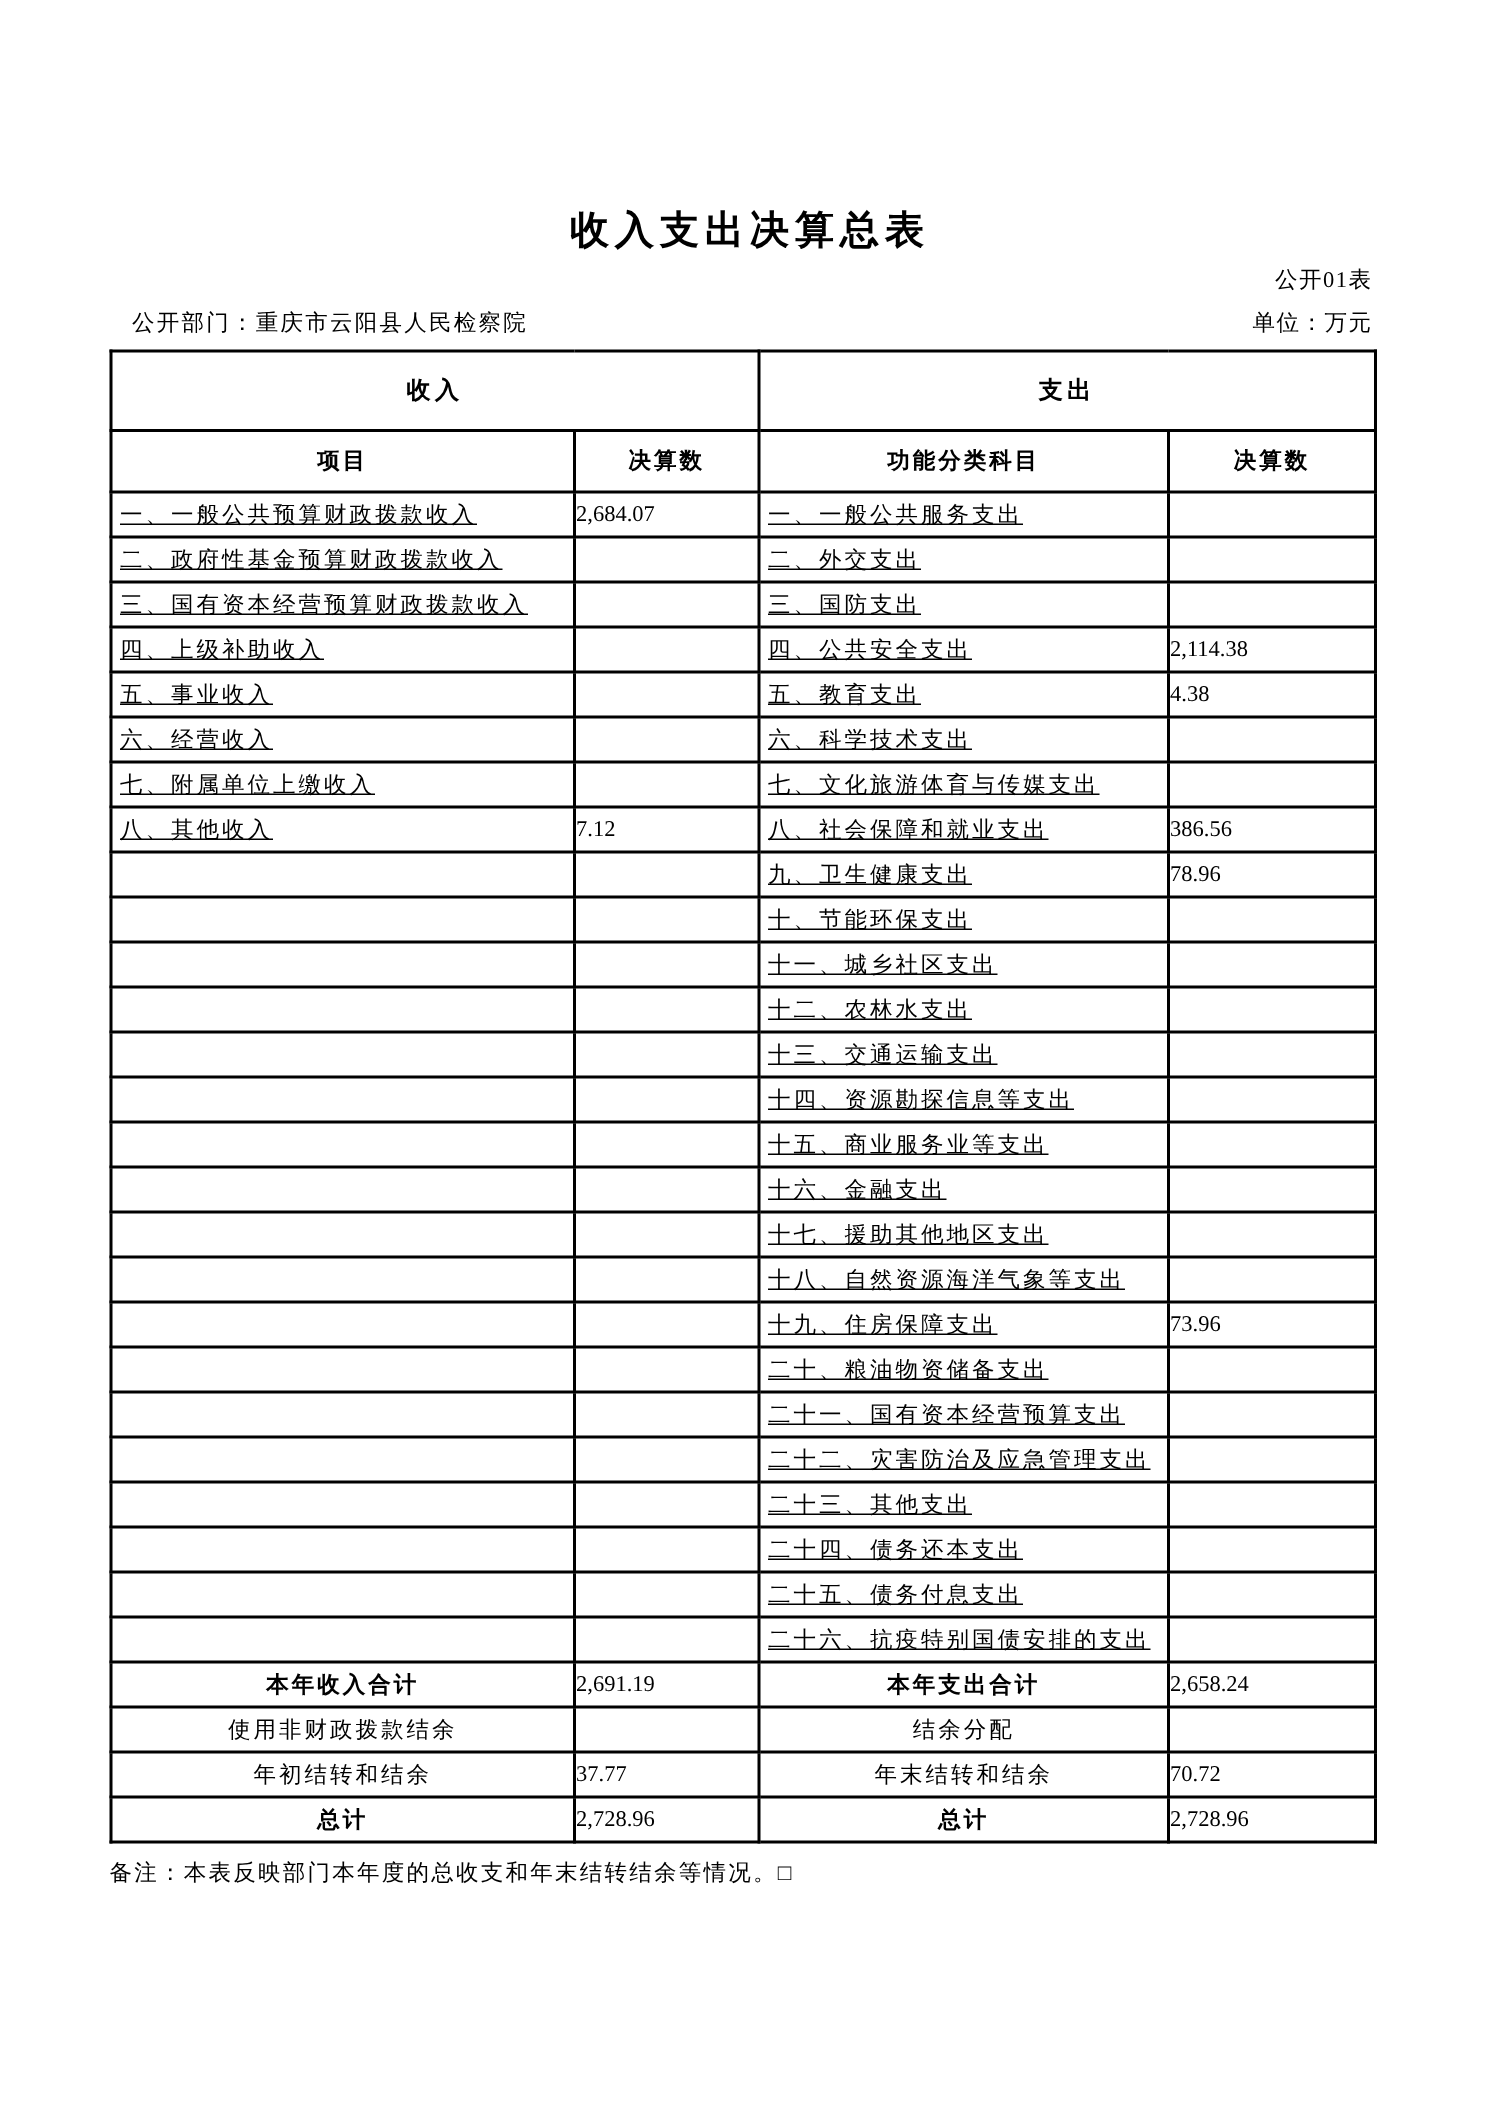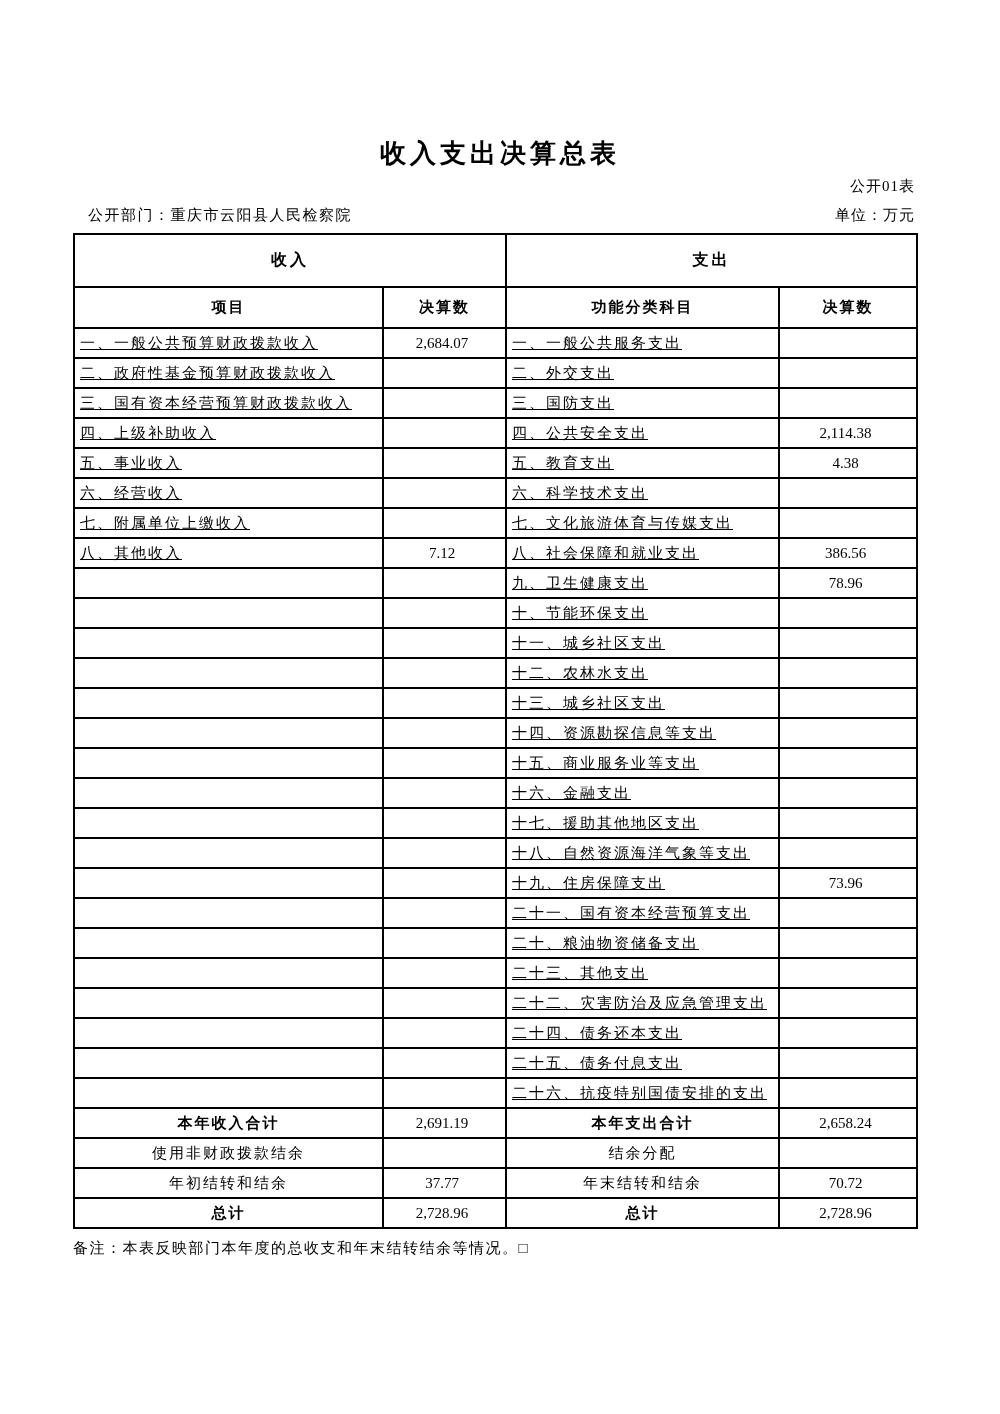--- a/index.html
+++ b/index.html
@@ -75,21 +75,21 @@
   }
   tr.data-row { height: 30px; }
   tr.summary-row { height: 30px; }
   td.item-cell {
     text-align: left;
     padding-left: 5px;
     letter-spacing: 2px;
     text-decoration: underline;
   }
   td.amount-cell {
-    text-align: center;
+    text-align: left;
     padding-right: 5px;
     letter-spacing: 0;
   }
   td.label-cell {
     text-align: center;
     letter-spacing: 2px;
   }
   tr.total td.label-cell { font-weight: bold; margin-left: 12px; }
   .note {
     position: absolute;
@@ -200,21 +200,21 @@
         </tr>
         <tr class="data-row">
           <td class="item-cell"></td>
           <td class="amount-cell"></td>
           <td class="item-cell">十二、农林水支出</td>
           <td class="amount-cell"></td>
         </tr>
         <tr class="data-row">
           <td class="item-cell"></td>
           <td class="amount-cell"></td>
-          <td class="item-cell">十三、城乡社区支出</td>
+          <td class="item-cell">十三、交通运输支出</td>
           <td class="amount-cell"></td>
         </tr>
         <tr class="data-row">
           <td class="item-cell"></td>
           <td class="amount-cell"></td>
           <td class="item-cell">十四、资源勘探信息等支出</td>
           <td class="amount-cell"></td>
         </tr>
         <tr class="data-row">
           <td class="item-cell"></td>
@@ -242,39 +242,39 @@
         </tr>
         <tr class="data-row">
           <td class="item-cell"></td>
           <td class="amount-cell"></td>
           <td class="item-cell">十九、住房保障支出</td>
           <td class="amount-cell">73.96</td>
         </tr>
         <tr class="data-row">
           <td class="item-cell"></td>
           <td class="amount-cell"></td>
+          <td class="item-cell">二十、粮油物资储备支出</td>
+          <td class="amount-cell"></td>
+        </tr>
+        <tr class="data-row">
+          <td class="item-cell"></td>
+          <td class="amount-cell"></td>
           <td class="item-cell">二十一、国有资本经营预算支出</td>
           <td class="amount-cell"></td>
         </tr>
         <tr class="data-row">
           <td class="item-cell"></td>
           <td class="amount-cell"></td>
-          <td class="item-cell">二十、粮油物资储备支出</td>
+          <td class="item-cell">二十二、灾害防治及应急管理支出</td>
           <td class="amount-cell"></td>
         </tr>
         <tr class="data-row">
           <td class="item-cell"></td>
           <td class="amount-cell"></td>
           <td class="item-cell">二十三、其他支出</td>
-          <td class="amount-cell"></td>
-        </tr>
-        <tr class="data-row">
-          <td class="item-cell"></td>
-          <td class="amount-cell"></td>
-          <td class="item-cell">二十二、灾害防治及应急管理支出</td>
           <td class="amount-cell"></td>
         </tr>
         <tr class="data-row">
           <td class="item-cell"></td>
           <td class="amount-cell"></td>
           <td class="item-cell">二十四、债务还本支出</td>
           <td class="amount-cell"></td>
         </tr>
         <tr class="data-row">
           <td class="item-cell"></td>

